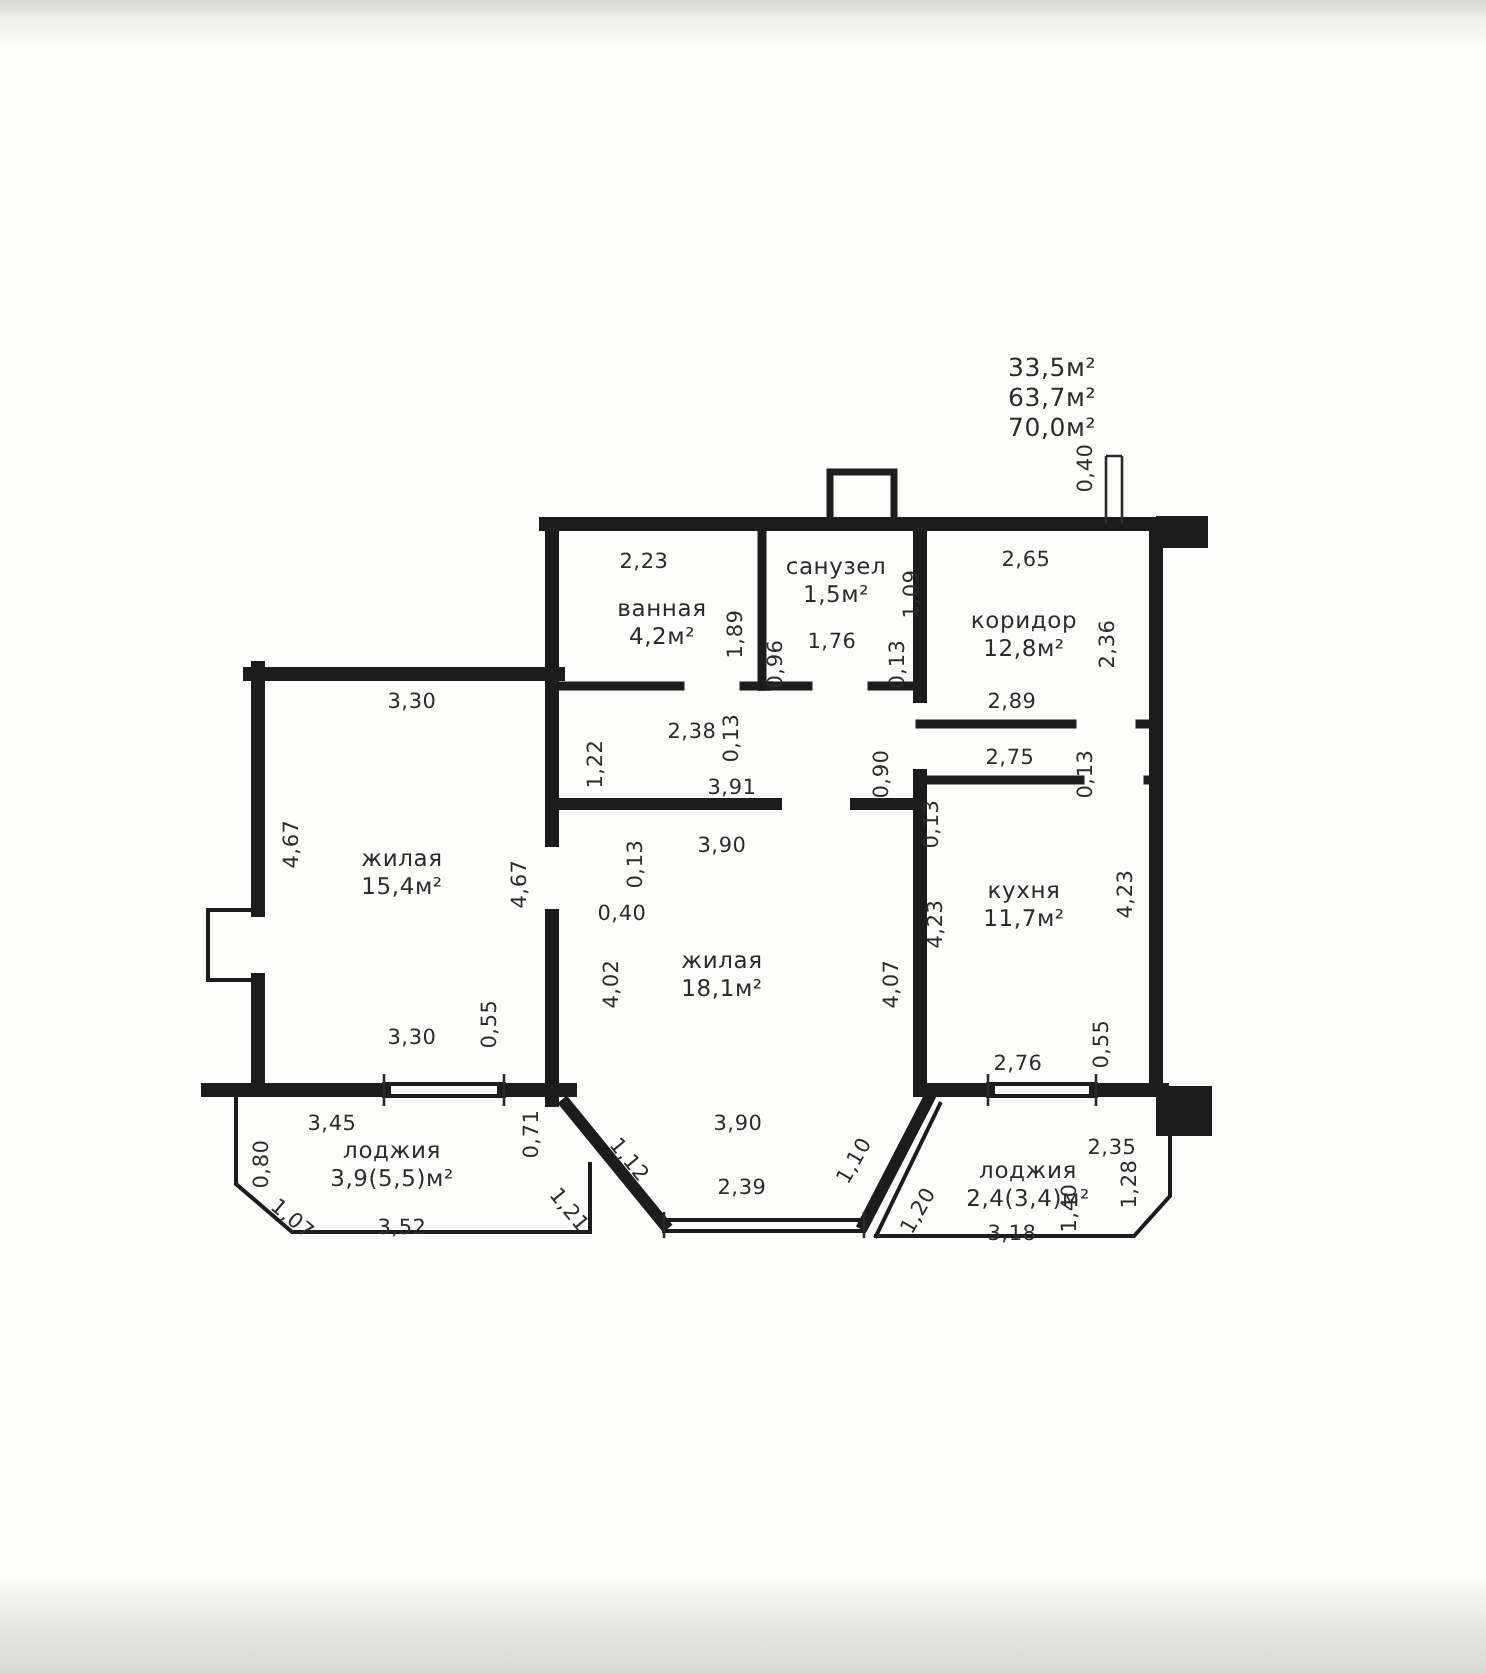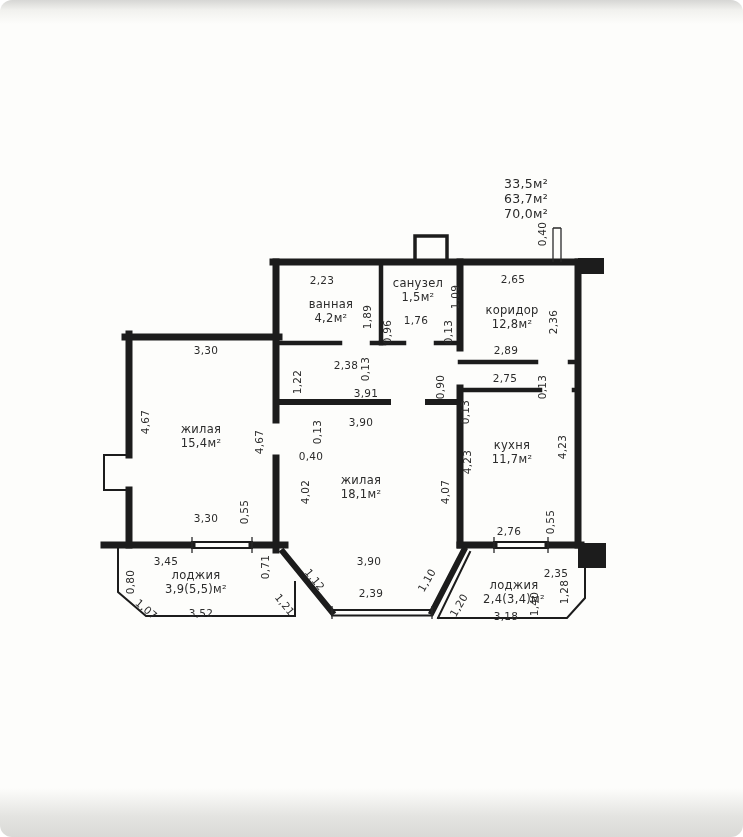--- a/index.html
+++ b/index.html
@@ -1,20 +1,19 @@
 <!DOCTYPE html>
 <html><head>
 <meta charset="utf-8">
 <style>
   html,body{margin:0;padding:0;background:#ffffff;}
   .page{
     position:relative;width:743px;height:837px;overflow:hidden;
     font-family:"DejaVu Sans",sans-serif;
     background:linear-gradient(180deg,#d6d6d4 0px,#f1f1ee 10px,#fdfdfb 24px,#fdfdfb 788px,#e4e4e1 816px,#d9d9d6 837px);
-    border-radius:12px;
   }
   svg{position:absolute;left:0;top:0;}
   .lbl{fill:#2b2b2b;letter-spacing:.3px;font-family:"DejaVu Sans",sans-serif;}
   .walls{stroke:#1c1c1c;fill:none;stroke-linecap:square;}
 </style>
 </head>
 <body>
 
 <div class="page">
   <svg width="743" height="837" viewBox="0 0 743 837">

